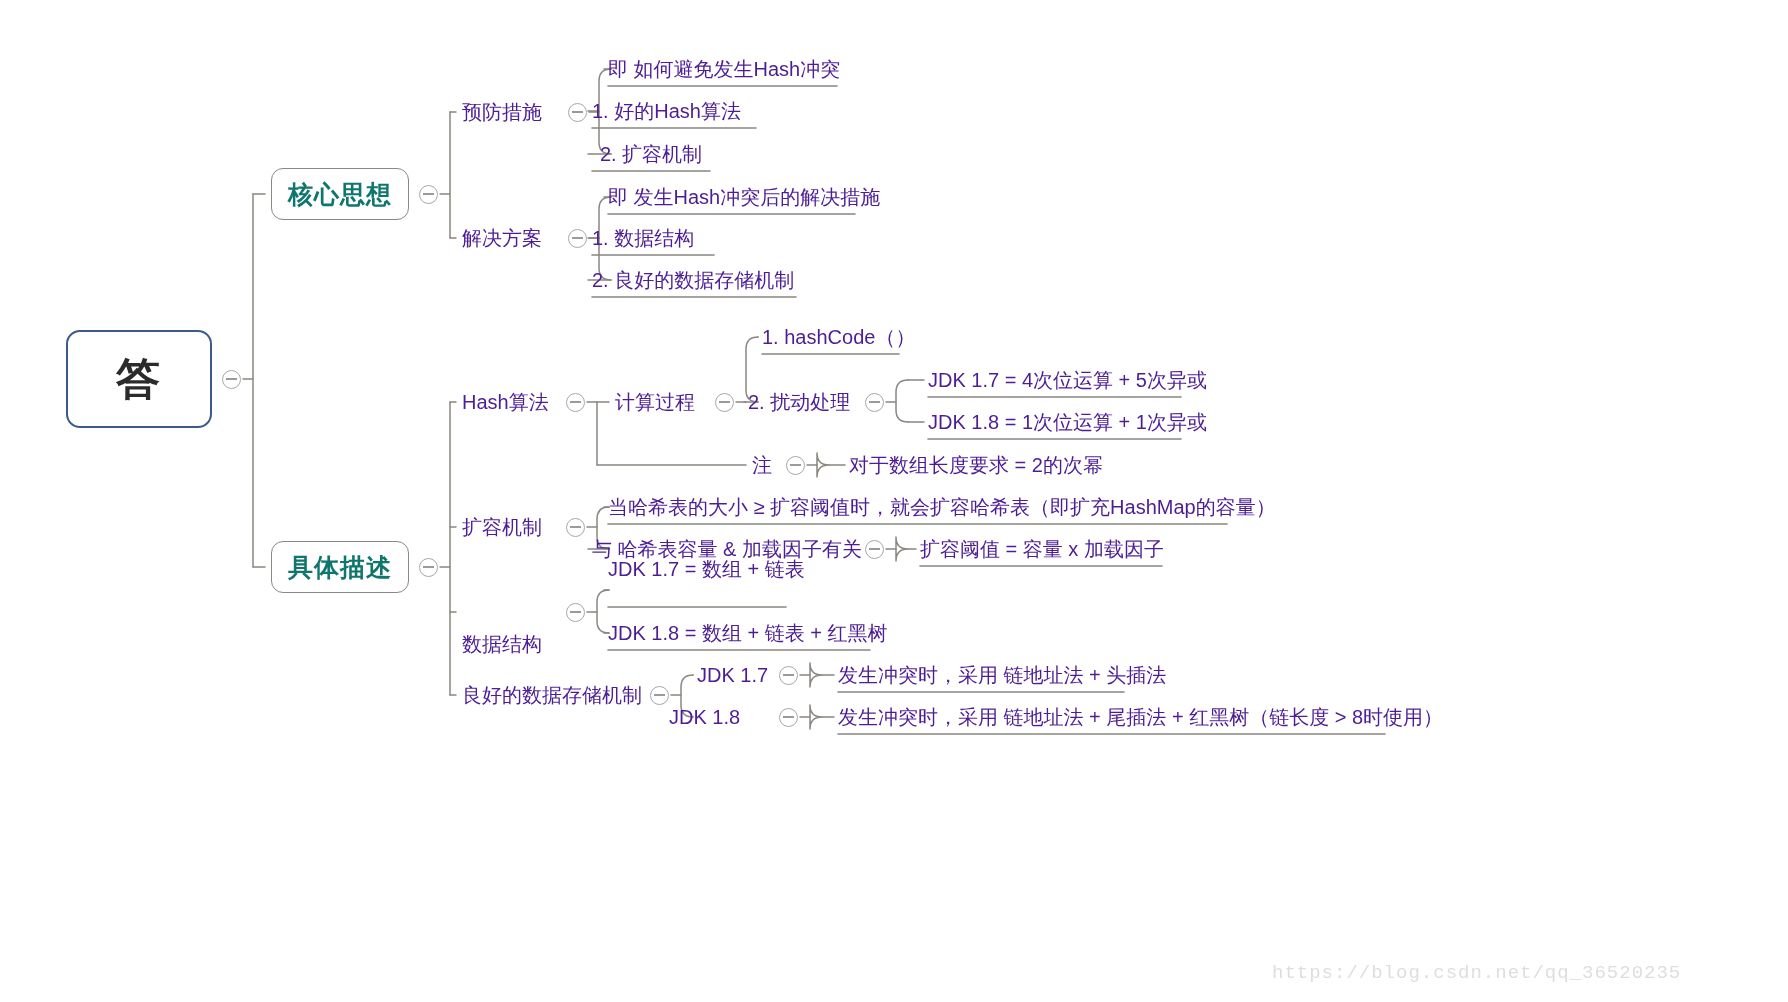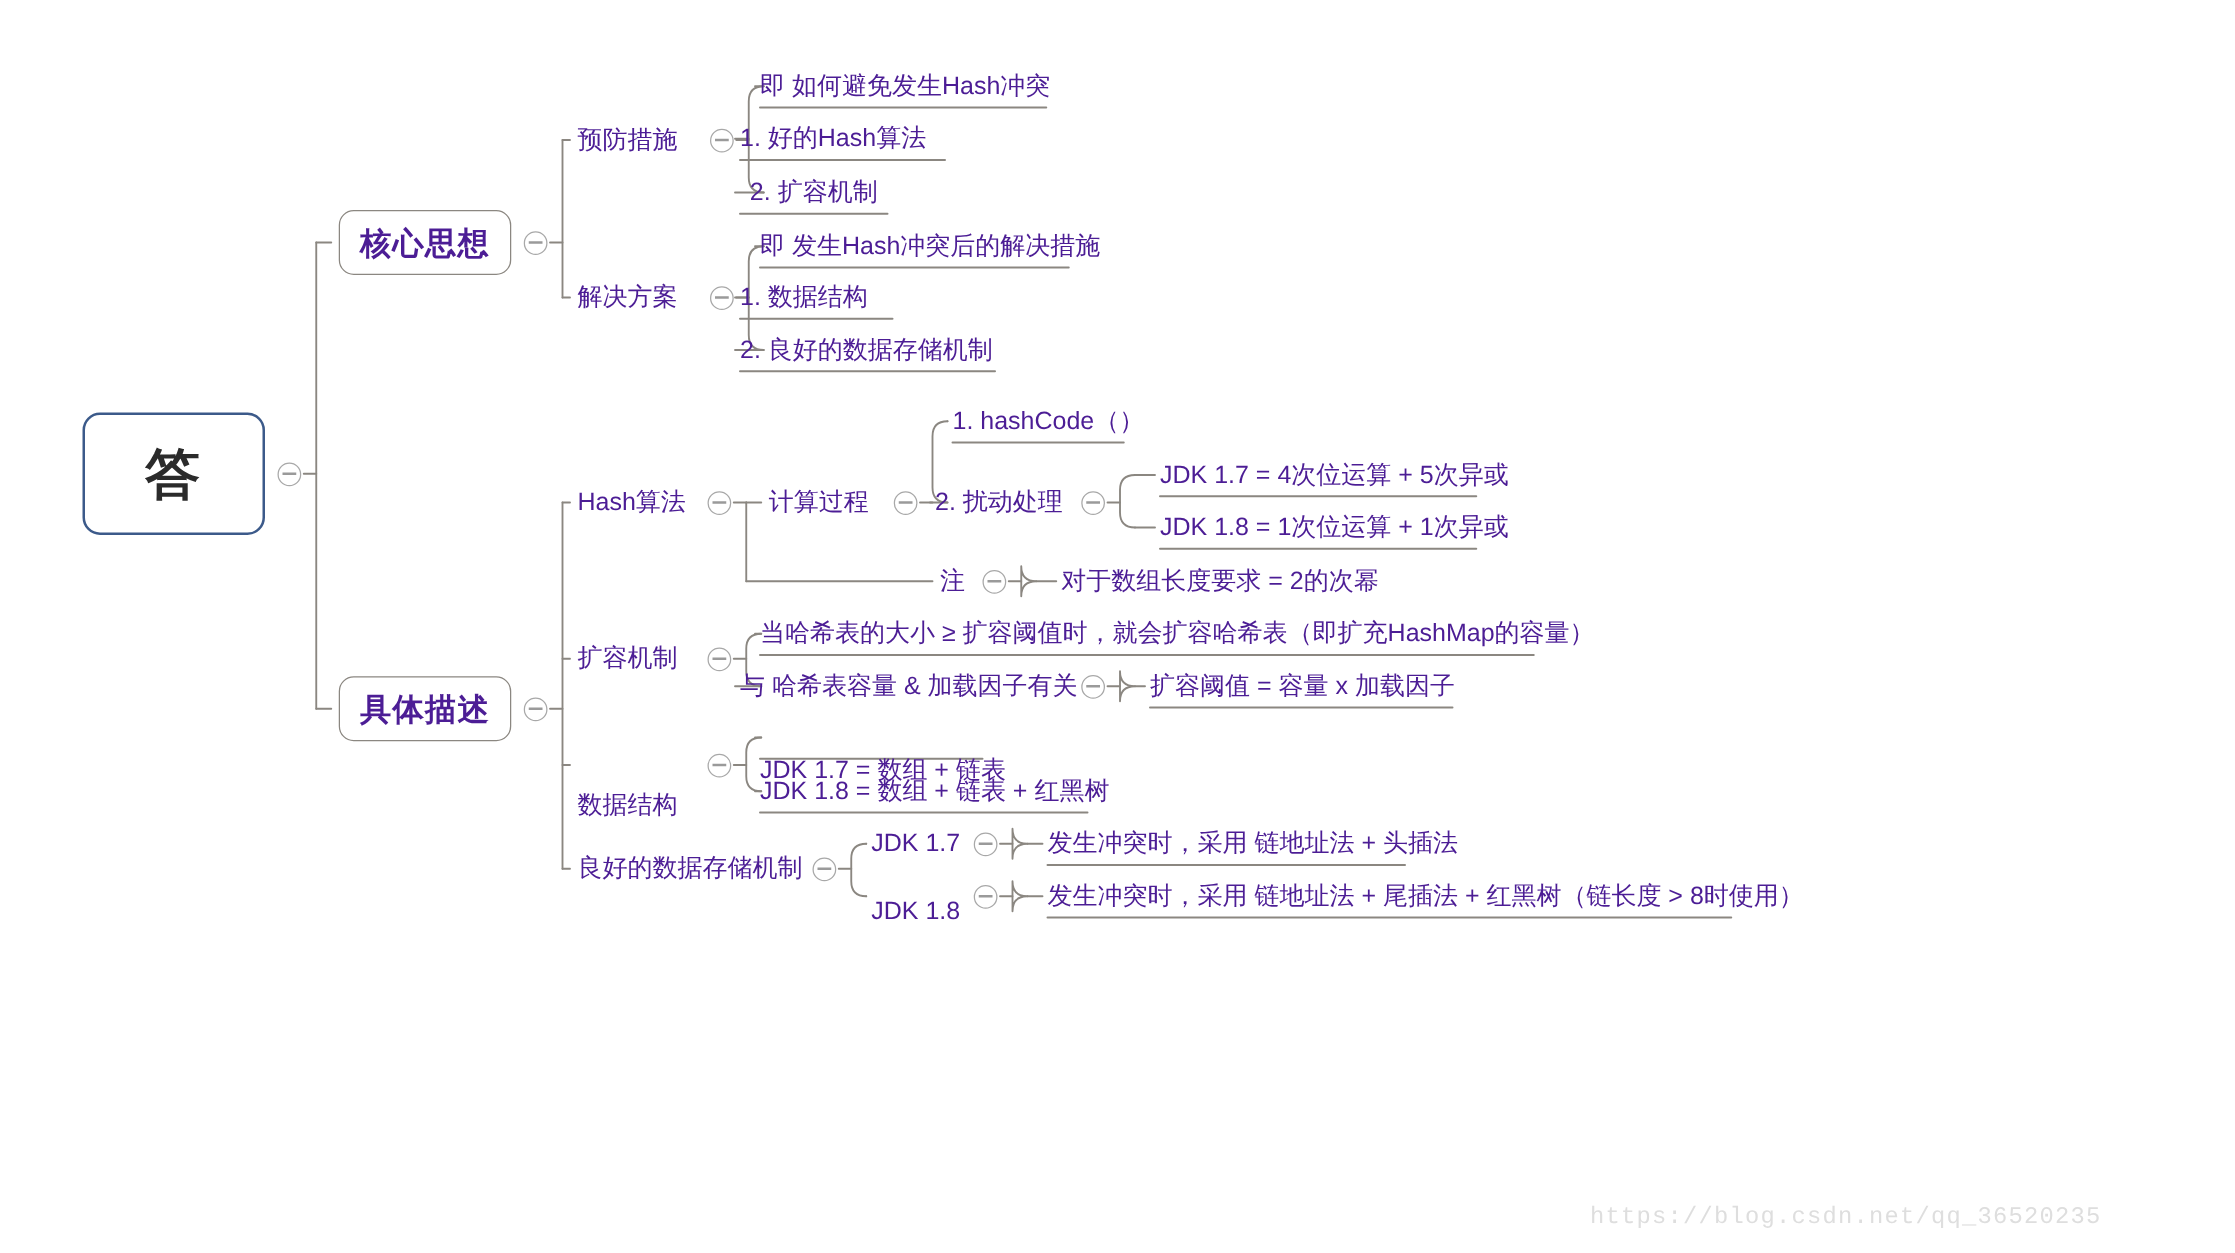--- a/index.html
+++ b/index.html
@@ -48,21 +48,21 @@
   
   .node.boxed {
     border: 1.6px solid #8b8781;
     border-radius: 12px;
     background: #ffffff;
     display: flex;
     align-items: center;
     justify-content: center;
     font-size: 25px;
     font-weight: 700;
-    color: #4c1d95;
+    color: #0f766e;
     letter-spacing: 1px;
   }
   
   .node.plain {
     display: flex;
     align-items: center;
     font-size: 20px;
     color: #4c1d95;
     line-height: 1.1;
   }
@@ -257,38 +257,38 @@
         <span class="txt">与 哈希表容量 &amp; 加载因子有关</span>
       </div>
       <div class="toggle" style="left: 865px; top: 539.5px;"></div>
       <div class="node plain" style="left: 920px; top: 536px; width: 242px; height: 26px;">
         <span class="txt">扩容阈值 = 容量 x 加载因子</span>
       </div>
       <div class="node plain" style="left: 462px; top: 631px; width: 94px; height: 26px;">
         <span class="txt">数据结构</span>
       </div>
       <div class="toggle" style="left: 566px; top: 602.5px;"></div>
-      <div class="node plain" style="left: 608px; top: 603px; width: 178px; height: 26px; text-align: center;">
+      <div class="node plain" style="left: 608px; top: 556px; width: 178px; height: 26px; text-align: center;">
         <span class="txt">JDK 1.7 = 数组 + 链表</span>
       </div>
       <div class="node plain" style="left: 608px; top: 620px; width: 262px; height: 26px;">
         <span class="txt">JDK 1.8 =  数组 + 链表 + 红黑树</span>
       </div>
       <div class="node plain" style="left: 462px; top: 682px; width: 178px; height: 26px;">
         <span class="txt">良好的数据存储机制</span>
       </div>
       <div class="toggle" style="left: 650px; top: 685.5px;"></div>
       <div class="node plain" style="left: 697px; top: 662px; width: 72px; height: 26px;">
         <span class="txt">JDK 1.7</span>
       </div>
       <div class="toggle" style="left: 779px; top: 665.5px;"></div>
       <div class="node plain" style="left: 838px; top: 662px; width: 286px; height: 26px;">
         <span class="txt">发生冲突时，采用 链地址法 + 头插法</span>
       </div>
-      <div class="node plain" style="left: 697px; top: 704px; width: 72px; height: 26px; margin-top: 12px;">
+      <div class="node plain" style="left: 669px; top: 704px; width: 72px; height: 26px;">
         <span class="txt">JDK 1.8</span>
       </div>
       <div class="toggle" style="left: 779px; top: 707.5px;"></div>
       <div class="node plain" style="left: 838px; top: 704px; width: 547px; height: 26px;">
         <span class="txt">发生冲突时，采用 链地址法 + 尾插法 + 红黑树（链长度 &gt; 8时使用）</span>
       </div>
     </div>
   <div class="watermark" style="left: 1272px; top: 962px;">https://blog.csdn.net/qq_36520235</div>
 </div>
 

